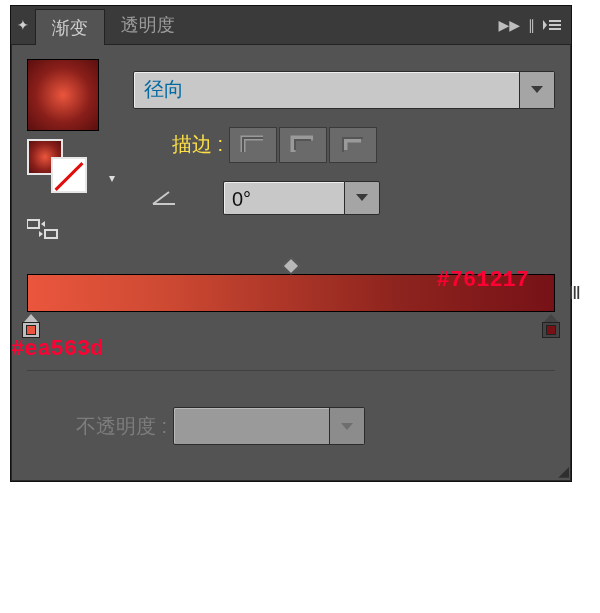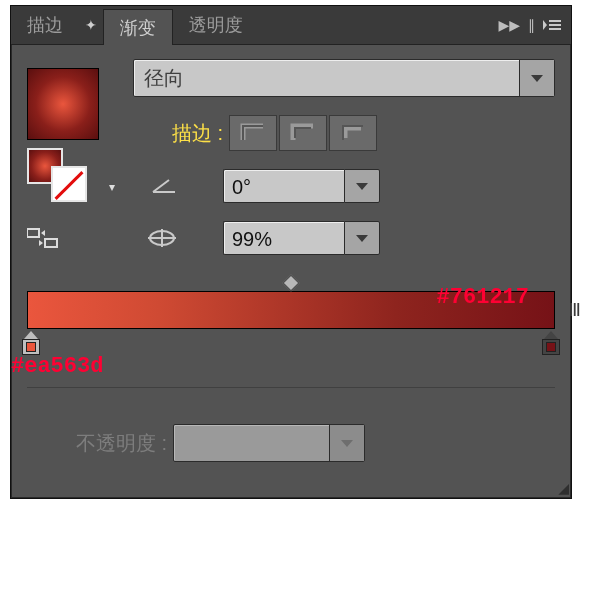--- a/index.html
+++ b/index.html
@@ -142,21 +142,21 @@
     background: #c8c8c8;
     border: 1px solid #2b2b2b;
     display: flex;
     align-items: center;
     border-radius: 2px;
     box-shadow: inset 1px 1px 0 #eee;
   }
   .select .value {
     flex: 1;
     padding: 0 10px;
-    color: #404040;
+    color: #0369a1;
     font-size: 20px;
   }
   .select .arrow-btn {
     width: 34px;
     height: 100%;
     background: #a5a5a5;
     border-left: 1px solid #2b2b2b;
     display: flex;
     align-items: center;
     justify-content: center;
@@ -287,21 +287,20 @@
     color: #2f2f2f;
     font-size: 14px;
     letter-spacing: -2px;
   }
 </style>
 </head>
 <body>
 
 <div class="panel">
   <div class="tabs">
-    <div class="tab">描边</div>
     <div class="tab-toggle">✦</div>
     <div class="tab active">渐变</div>
     <div class="tab">透明度</div>
     <div class="tabs-right">
       <span>▶▶</span>
       <span>∥</span>
       <span class="menu-icon">
         <svg width="18" height="14" viewBox="0 0 18 14">
           <polygon points="0,2 4,7 0,12" fill="#c9c9c9"></polygon>
           <rect x="6" y="2" width="12" height="2" fill="#c9c9c9"></rect>
@@ -378,37 +377,20 @@
             </span>
           </div>
           <div class="small-field">
             <div class="value">0°</div>
             <div class="arrow-btn">
                 <div class="arrow-down"></div>
               </div>
           </div>
         </div>
 
-        <div class="form-row" style="margin-bottom:6px;">
-          <div class="form-label" style="padding-right:0;">
-            <span class="icon-lead">
-              <svg width="34" height="24">
-                <ellipse cx="17" cy="12" rx="12" ry="7" stroke="#c9c9c9" stroke-width="2" fill="none"></ellipse>
-                <line x1="17" y1="3" x2="17" y2="21" stroke="#c9c9c9" stroke-width="2"></line>
-                <line x1="3" y1="12" x2="31" y2="12" stroke="#c9c9c9" stroke-width="2"></line>
-              </svg>
-            </span>
-          </div>
-          <div class="small-field">
-            <div class="value">99%</div>
-            <div class="arrow-btn">
-                <div class="arrow-down"></div>
-              </div>
-          </div>
-        </div>
 
       </div>
     </div>
 
     <div class="ramp-wrap">
       <div class="ramp-diamond"></div>
       <div class="ramp"></div>
       <div class="ramp-ticks">Ⅲ</div>
 
       <div class="stop left">

